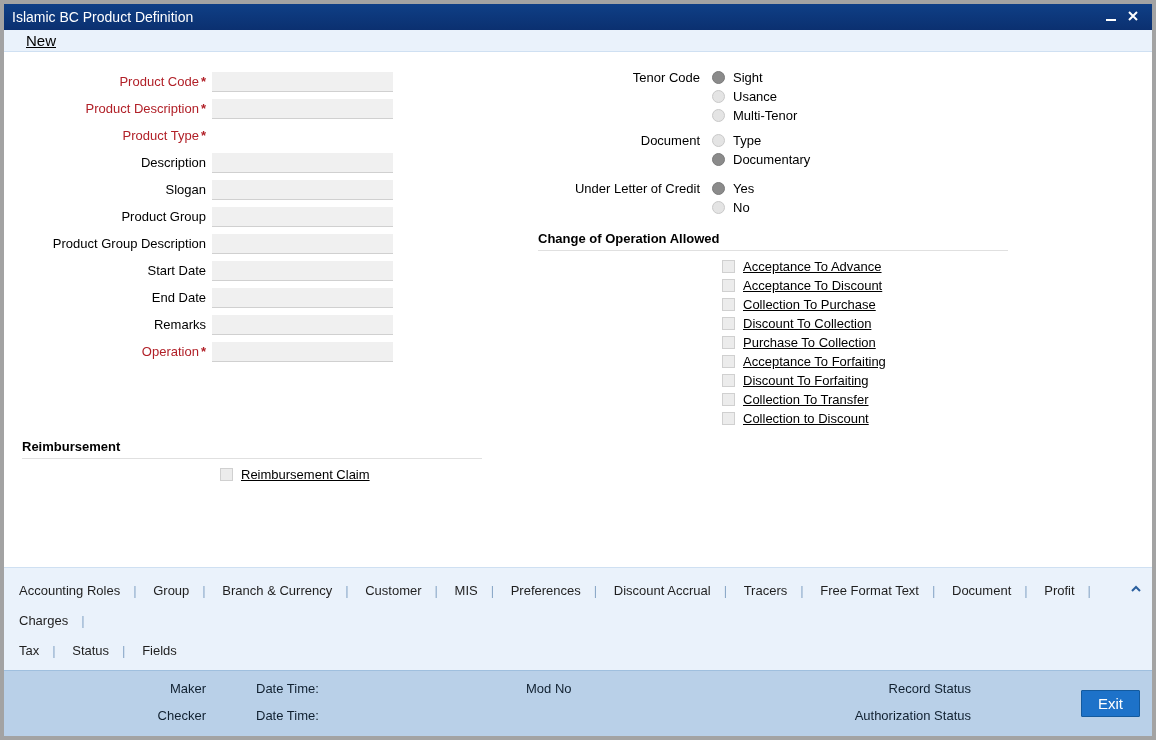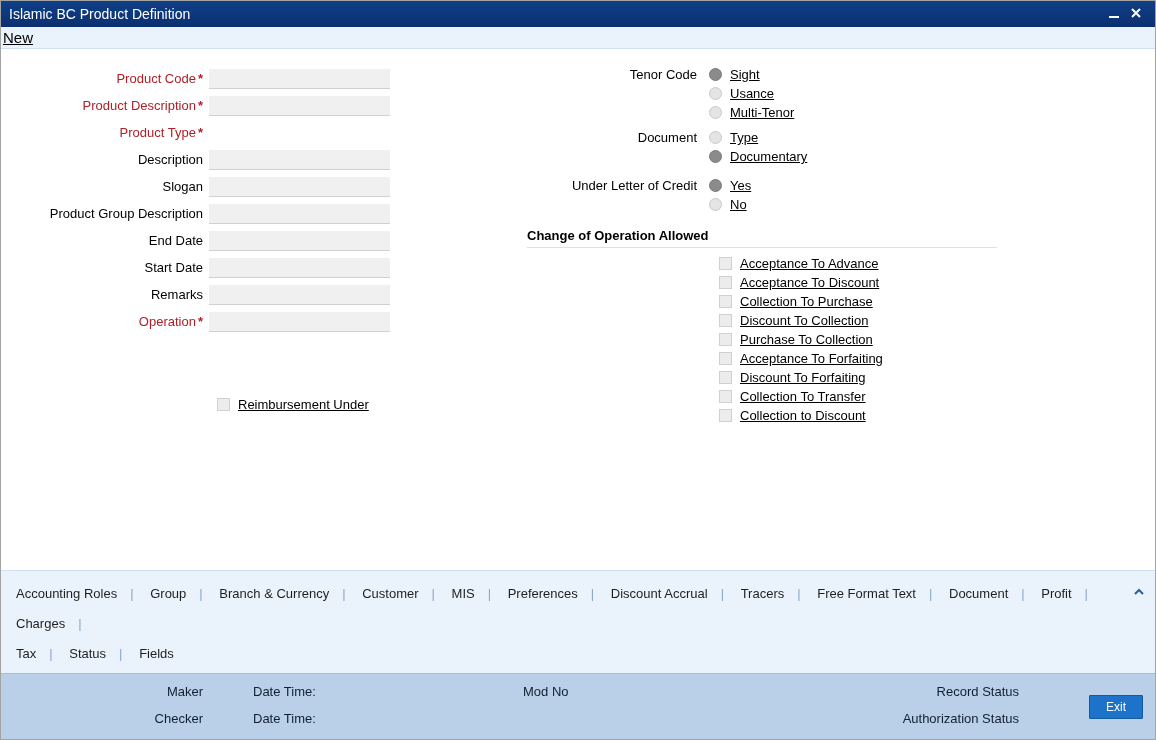--- a/index.html
+++ b/index.html
@@ -1,50 +1,50 @@
 <!DOCTYPE html>
 <html><head>
 <meta charset="utf-8">
 <style>
   * { box-sizing: border-box; }
   html, body { margin: 0; padding: 0; font-family: Arial, sans-serif; font-size: 13px; color: #000; }
-  .window { width: 1156px; height: 740px; border: 1px solid #a3a3a3; background: #fff; display: flex; flex-direction: column; }
+  .window { width: 1156px; height: 740px; border: 4px solid #a3a3a3; background: #fff; display: flex; flex-direction: column; }
   .titlebar {
     background: linear-gradient(to bottom, #0f3f86, #0b3070);
     color: #fff; height: 26px; display: flex; align-items: center; padding: 0 8px;
   }
   .titlebar .title { flex: 1; font-size: 14px; }
   .titlebar .win-btn { width: 22px; text-align: center; font-size: 18px; line-height: 18px; cursor: pointer; }
-  .menubar { background: #eaf2fb; border-bottom: 1px solid #cfe0f2; height: 22px; display: flex; align-items: center; padding: 0 0; }
+  .menubar { background: #eaf2fb; border-bottom: 1px solid #cfe0f2; height: 22px; display: flex; align-items: center; padding: 0 20px; }
   .menubar .menu-item { color: #000; text-decoration: underline; font-size: 15px; padding: 0 2px; cursor: pointer; }
   .content { flex: 1; padding: 16px 18px 4px 18px; display: flex; overflow: hidden; }
   .left-col { width: 470px; }
   .right-col { flex: 1; padding-left: 30px; }
 
   .field-row { display: flex; align-items: center; height: 27px; }
   .field-label { width: 190px; text-align: right; padding-right: 6px; }
   .field-label.req { color: #b12028; }
   .field-label .ast { color: #b12028; font-weight: bold; padding-left: 2px; }
   .field-input {
     flex: 0 0 170px; height: 20px; background: #f0f0f0; border: none; border-bottom: 1px solid #d0d0d0;
   }
   .field-input.narrow { flex: 0 0 100px; }
 
   .r-row { display: flex; align-items: flex-start; }
   .r-label { width: 190px; text-align: right; padding-right: 12px; padding-top: 2px; }
-  .r-opts { flex: 1; text-decoration: underline; }
+  .r-opts { flex: 1; }
   .radio-row { display: flex; align-items: center; height: 19px; }
   .radio-circle {
     width: 13px; height: 13px; border-radius: 50%; background: #e4e4e4; border: 1px solid #c9c9c9;
     margin-right: 8px; flex-shrink: 0; cursor: pointer;
   }
   .radio-circle.selected { background: #8b8b8b; border-color: #7a7a7a; }
 
   .section-head { font-weight: bold; padding: 4px 0 4px 0; border-bottom: 1px solid #e0e0e0; margin-top: 10px; margin-bottom: 6px; }
-  .section-head.right { margin-left: 8px; width: 470px; }
+  .section-head.right { margin-left: 16px; width: 470px; }
   .section-head.full-left { width: 460px; }
 
   .check-row { display: flex; align-items: center; height: 19px; padding-left: 200px; text-decoration: underline; }
   .check-box {
     width: 13px; height: 13px; background: #ececec; border: 1px solid #d0d0d0; margin-right: 8px; cursor: pointer;
   }
   .check-row.left-indent { padding-left: 198px; }
 
   .bottom-tabs {
     background: #eaf2fb; border-top: 1px solid #cfe0f2; padding: 8px 12px 4px 12px;
@@ -60,21 +60,21 @@
     background: #b9d0e8; border-top: 1px solid #9fbfde; height: 66px; display: flex; align-items: flex-start;
     padding: 10px 12px; font-size: 13px; color: #102030;
   }
   .status-block { display: flex; flex-direction: column; row-gap: 12px; }
   .status-block.b1 { width: 240px; align-items: flex-end; padding-right: 50px; }
   .status-block.b2 { width: 270px; align-items: flex-start; }
   .status-block.b3 { width: 250px; }
   .status-block.b4 { flex:1; align-items: flex-end; padding-right: 30px; }
   .exit-btn {
     background: #1d72c9; color: #fff; border: 1px solid #135a9e; padding: 4px 16px; cursor: pointer;
-    font-size: 12px; border-radius:1px; align-self:center;
+    font-size: 15px; border-radius:1px; align-self:center;margin-left:40px;
   }
   .status-wrap { display:flex; height:100%; width:100%; }
 </style>
 </head>
 <body>
 
 <div class="window">
 
   <div class="titlebar">
     <div class="title">Islamic BC Product Definition</div>
@@ -110,45 +110,50 @@
       </div>
       <div class="field-row">
         <div class="field-label">Description</div>
         <input class="field-input" style="">
       </div>
       <div class="field-row">
         <div class="field-label">Slogan</div>
         <input class="field-input" style="">
       </div>
       <div class="field-row">
+        <div class="field-label">Product Group</div>
+        <input class="field-input" style="">
+      </div>
+      <div class="field-row">
         <div class="field-label">Product Group Description</div>
         <input class="field-input" style="">
+      </div>
+      <div class="field-row">
+        <div class="field-label">Start Date</div>
+        <input class="field-input narrow" style="">
       </div>
       <div class="field-row">
         <div class="field-label">End Date</div>
         <input class="field-input narrow" style="">
       </div>
       <div class="field-row">
-        <div class="field-label">Start Date</div>
-        <input class="field-input narrow" style="">
-      </div>
-      <div class="field-row">
         <div class="field-label">Remarks</div>
         <input class="field-input" style="">
       </div>
       <div class="field-row">
         <div class="field-label req"><span>Operation</span><span class="ast">*</span></div>
         <input class="field-input" style="">
       </div>
 
       <div style="height:60px"></div>
 
+      <div class="section-head full-left">Reimbursement</div>
       <div class="check-row left-indent">
         <div class="check-box"></div>
-        <span>Reimbursement Under</span>
+        <span>Reimbursement Claim</span>
       </div>
     </div>
 
     <div class="right-col">
 
       <div class="r-row">
         <div class="r-label">Tenor Code</div>
         <div class="r-opts">
           <div class="radio-row">
               <div class="radio-circle selected"></div>

